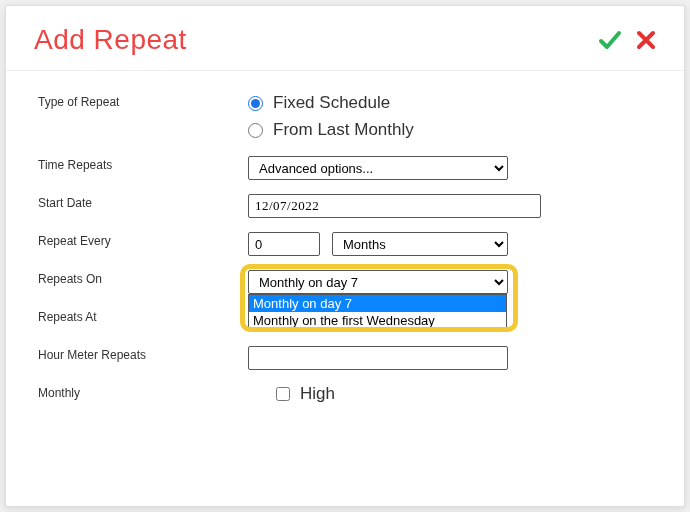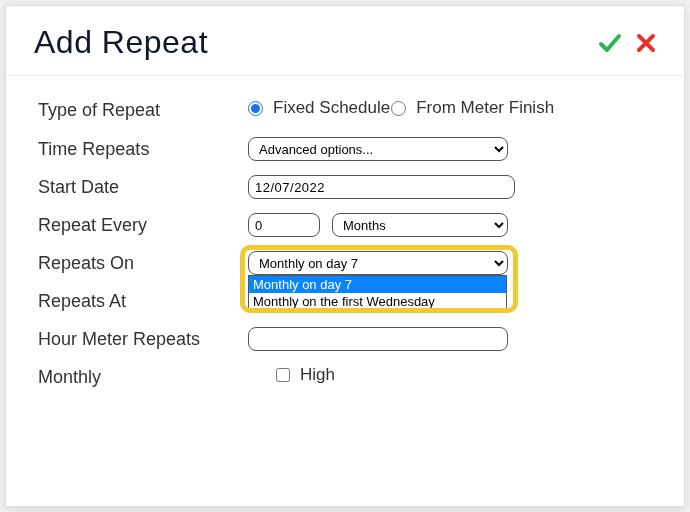--- a/index.html
+++ b/index.html
@@ -23,22 +23,22 @@
       position: relative;
     }
     .modal-header {
       display: flex;
       align-items: center;
       justify-content: space-between;
       padding: 18px 28px 14px 28px;
       border-bottom: 1px solid #eee;
     }
     .modal-title {
-      color: #0f172a;
-      font-size: 32px;
+      color: #ef4444;
+      font-size: 28px;
       font-weight: 400;
       letter-spacing: 0.5px;
       text-align: center;
     }
     .header-actions {
       display: flex;
       gap: 14px;
       align-items: center;
     }
     .icon-btn {
@@ -52,46 +52,46 @@
     .modal-body {
       padding: 22px 32px 10px 32px;
     }
     .form-row {
       display: flex;
       align-items: flex-start;
       margin-bottom: 16px;
     }
     .form-label {
       width: 210px;
-      font-size: 18px;
+      font-size: 12px;
       color: #333;
       padding-top: 2px;
       flex-shrink: 0;
     }
     .form-control-area {
       flex: 1;
       display: flex;
-      flex-direction: row;
-      gap: 1px;
+      flex-direction: column;
+      gap: 7px;
     }
     .radio-row {
       display: flex;
       align-items: center;
       gap: 10px;
       font-size: 17px;
       color: #333;
     }
     input[type="radio"] {
       width: 15px;
       height: 15px;
       accent-color: #1a73e8;
     }
     .select-input, .text-input, .date-input, .num-input {
       border: 1px solid #555;
-      border-radius: 8px;
+      border-radius: 2px;
       padding: 3px 6px;
       font-size: 13px;
       font-family: inherit;
       background: #fff;
       height: 24px;
     }
     .select-input { width: 260px; }
     .date-input { width: 260px; }
     .text-input { width: 260px; }
     .num-input { width: 72px; }
@@ -172,38 +172,38 @@
 
     <div class="form-row">
       <div class="form-label">Type of Repeat</div>
       <div class="form-control-area">
         <label class="radio-row">
           <input type="radio" name="tor" checked="" style="">
           <span>Fixed Schedule</span>
         </label>
         <label class="radio-row">
           <input type="radio" name="tor" style="">
-          <span>From Meter Finish</span>
+          <span>From Last Monthly</span>
         </label>
       </div>
     </div>
 
     <div class="form-row row-tight">
       <div class="form-label">Time Repeats</div>
       <div class="form-control-area">
         <select class="select-input">
           <option>Advanced options...</option>
         </select>
       </div>
     </div>
 
     <div class="form-row row-tight">
       <div class="form-label">Start Date</div>
       <div class="form-control-area">
-        <input type="text" class="date-input" style="width: 267px; font-family: Liberation Sans, sans-serif; letter-spacing: 0.5px;" value="12/07/2022">
+        <input type="text" class="date-input" style="width: 293px; font-family: Liberation Serif, serif; letter-spacing: 0.5px;" value="12/07/2022">
       </div>
     </div>
 
     <div class="form-row row-tight">
       <div class="form-label">Repeat Every</div>
       <div class="form-control-area">
         <div class="inline-controls">
           <input type="text" class="num-input" value="0" style="">
           <select class="select-input select-months">
             <option>Months</option>

